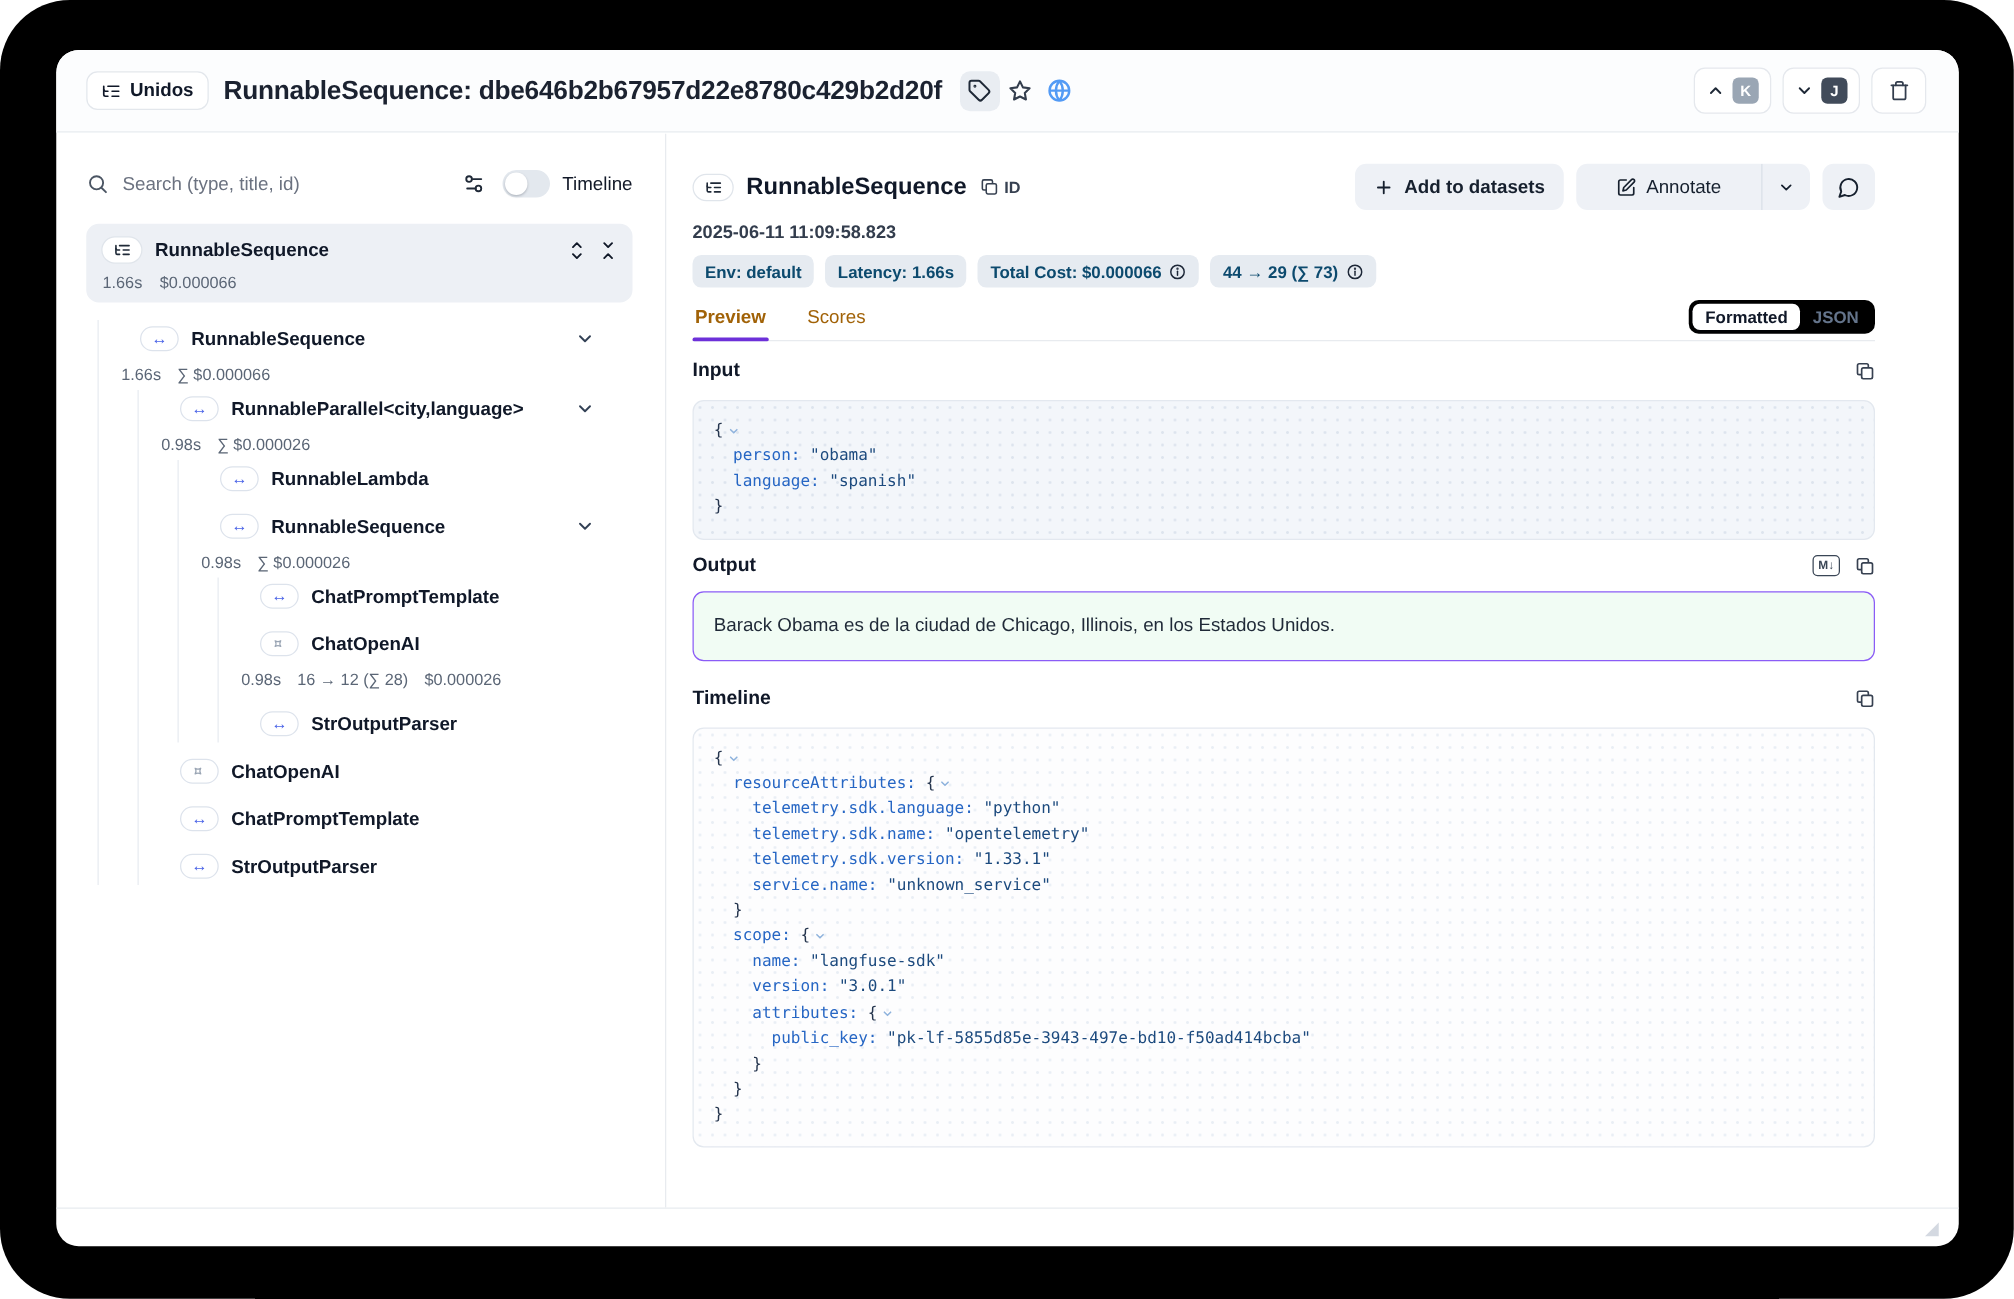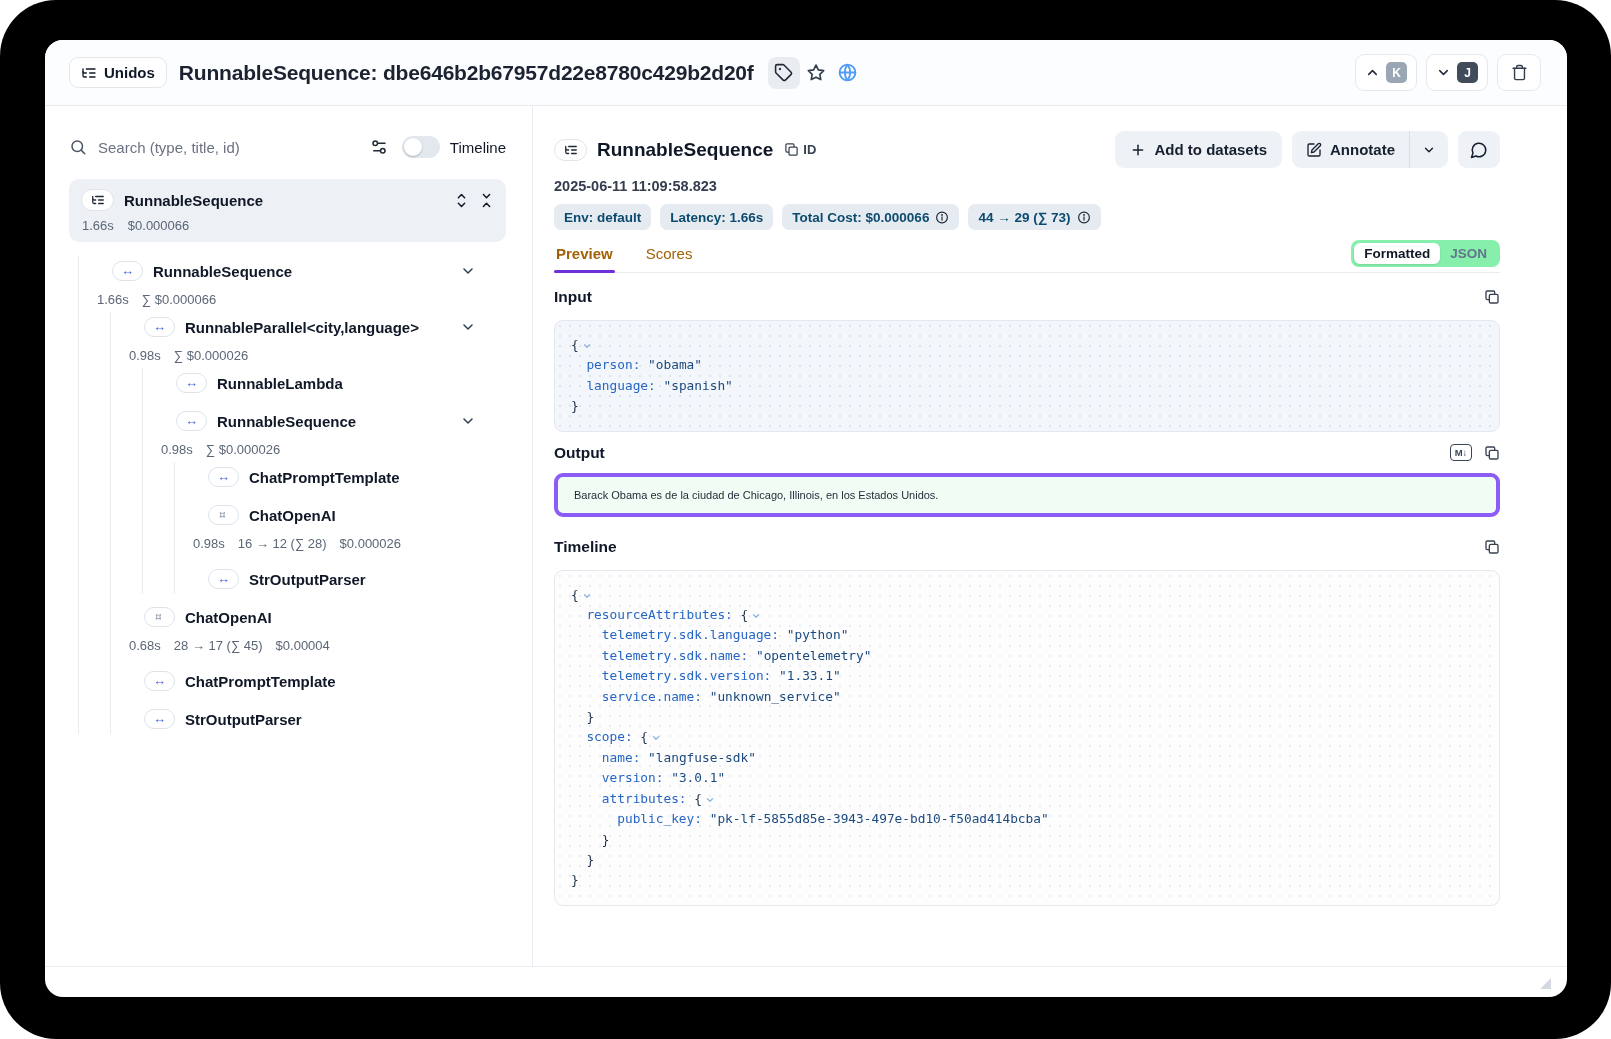--- a/index.html
+++ b/index.html
@@ -56,55 +56,55 @@
   .tnode:last-child { padding-bottom:0; }
 
   
   .title-row { display:flex; align-items:center; height:37px; }
   .main-title { margin-left:10px; font-size:19px; font-weight:700; color:#101828; }
   .id-wrap { display:flex; align-items:center; gap:4px; margin-left:11px; color:#374151; }
   .id-lbl { font-size:13px; font-weight:600; color:#374151; }
   .actions { margin-left:auto; display:flex; gap:10px; align-items:center; }
   .chip-btn { display:inline-flex; align-items:center; gap:8px; height:37px; padding:0 15px; background:#eef1f6; border:none; border-radius:9px; font-size:15px; font-weight:600; color:#16202e; cursor:pointer; font-family:"Liberation Sans",sans-serif; }
   .split { display:inline-flex; height:37px; background:#eef1f6; border-radius:9px; overflow:hidden; }
-  .split .left { display:inline-flex; align-items:center; gap:8px; padding:0 14px; font-size:15px; font-weight:700; color:#16202e; cursor:pointer; }
+  .split .left { display:inline-flex; align-items:center; gap:8px; padding:0 32px; font-size:15px; font-weight:400; color:#16202e; cursor:pointer; }
   .split .sep { width:1px; background:#d9dfe7; margin:0; }
   .split .right { display:inline-flex; align-items:center; padding:0 12px; cursor:pointer; }
   .round-btn { display:inline-flex; align-items:center; justify-content:center; width:42px; height:37px; background:#eef1f6; border:none; border-radius:9px; cursor:pointer; }
 
   .timestamp { margin-top:10px; font-size:14.5px; color:#333d4d;font-weight:bold; }
   .chips { margin-top:10px; display:flex; gap:9px; }
   .chip { display:inline-flex; align-items:center; gap:6px; height:26px; padding:0 10px; background:#e6ebf1; border-radius:7px; font-size:13.5px; font-weight:600; color:#0c4a6e; white-space:nowrap; }
   .chip .info { display:inline-flex; transform:translateY(0.5px); cursor:pointer; }
 
   .tabs-row { margin-top:10px; display:flex; align-items:flex-end; border-bottom:1px solid #e8ebef; height:33px; }
   .tab { font-size:15px; color:#a16207; padding:0 2px 10px 2px; position:relative; cursor:pointer; }
   .tab + .tab { margin-left:29px; }
   .tab.active { font-weight:600; }
   .tab.active::after { content:""; position:absolute; left:0; right:0; bottom:-1px; height:3px; background:#6d30d9; border-radius:2px; }
-  .seg { margin-left:auto; display:flex; background:#86efac; border-radius:8px; padding:3px; margin-bottom:5px; }
+  .seg { margin-left:auto; display:flex; background:#000000; border-radius:8px; padding:3px; margin-bottom:5px; }
   .seg .opt { font-size:13.5px; padding:3px 10px; border-radius:6px; color:#64748b; font-weight:600; cursor:pointer; }
   .seg .opt.sel { background:#fff; color:#101828; box-shadow:0 1px 2px rgba(16,24,40,.12); }
 
   .sec-head { display:flex; align-items:center; margin-top:13px; height:22px; }
   .sec-title { font-size:15.5px; font-weight:600; color:#101828; }
   .sec-icons { margin-left:auto; display:flex; gap:12px; align-items:center; }
   .md-badge { display:inline-flex; align-items:center; justify-content:center; min-width:22px; height:17px; border:1.5px solid #3a4656; border-radius:4px; font-size:9.5px; font-weight:700; color:#3a4656; padding:0 2px; cursor:pointer; }
 
   .code-box { margin-top:12px; border:1px solid #e3e8ef; border-radius:9px; padding:14px 16px; font-family:"DejaVu Sans Mono", monospace; font-size:12.8px; line-height:20.4px;
     background-color:#f3f6fa; background-image:radial-gradient(#dde4ee 1px, transparent 1.2px); background-size:10px 10px; }
   .code-box.white { background-color:#fdfdfe; background-image:radial-gradient(#e9eef5 1px, transparent 1.2px); }
   .cline { white-space:pre; }
   .cind { display:inline-block; }
   .ck { color:#2666c4; }
   .cv { color:#1c4a7e; }
   .cb { color:#24344d; }
   .cchev { display:inline-flex; margin-left:3px; transform:translateY(2px); cursor:pointer; }
 
-  .output-box { margin-top:9px; border:4px solid #8b5cf6; border-radius:9px; background:#f1fcf4; padding:18px 16px; font-size:11px; color:#1f2937; height:44px; display:flex; align-items:center; }
+  .output-box { margin-top:9px; border:1px solid #8b5cf6; border-radius:9px; background:#f1fcf4; padding:18px 16px; font-size:15px; color:#1f2937; height:56px; display:flex; align-items:center; }
 
   svg { display:block; }
 </style>
 </head>
 <body>
 
 <div class="frame"></div>
 <div class="win">
 
   <div class="win-header">
@@ -319,25 +319,20 @@
                 </div>
                 <div class="tnode">
                   <div class="trow">
                     <span class="tbadge">
                       <svg width="13" height="13" viewBox="0 0 24 24" fill="none" stroke="#9aa5b4" stroke-width="1.8" stroke-linejoin="round">
                         <path d="M12 2.8c.9 4 1.9 5 5.9 5.9-4 .9-5 1.9-5.9 5.9-.9-4-1.9-5-5.9-5.9 4-.9 5-1.9 5.9-5.9z" transform="rotate(45 12 8.7) translate(0 3)"></path>
                       </svg>
                     </span>
                     <span class="tlabel">ChatOpenAI</span>
                   </div>
-                  <div class="tmeta">
-                    <span>0.68s</span>
-                    <span>28 → 17 (∑ 45)</span>
-                    <span>$0.00004</span>
-                  </div>
                 </div>
                 <div class="tnode">
                   <div class="trow">
                     <span class="tbadge">
                       <span class="span-arrow">↔</span>
                     </span>
                     <span class="tlabel">ChatPromptTemplate</span>
                   </div>
                 </div>
                 <div class="tnode">

